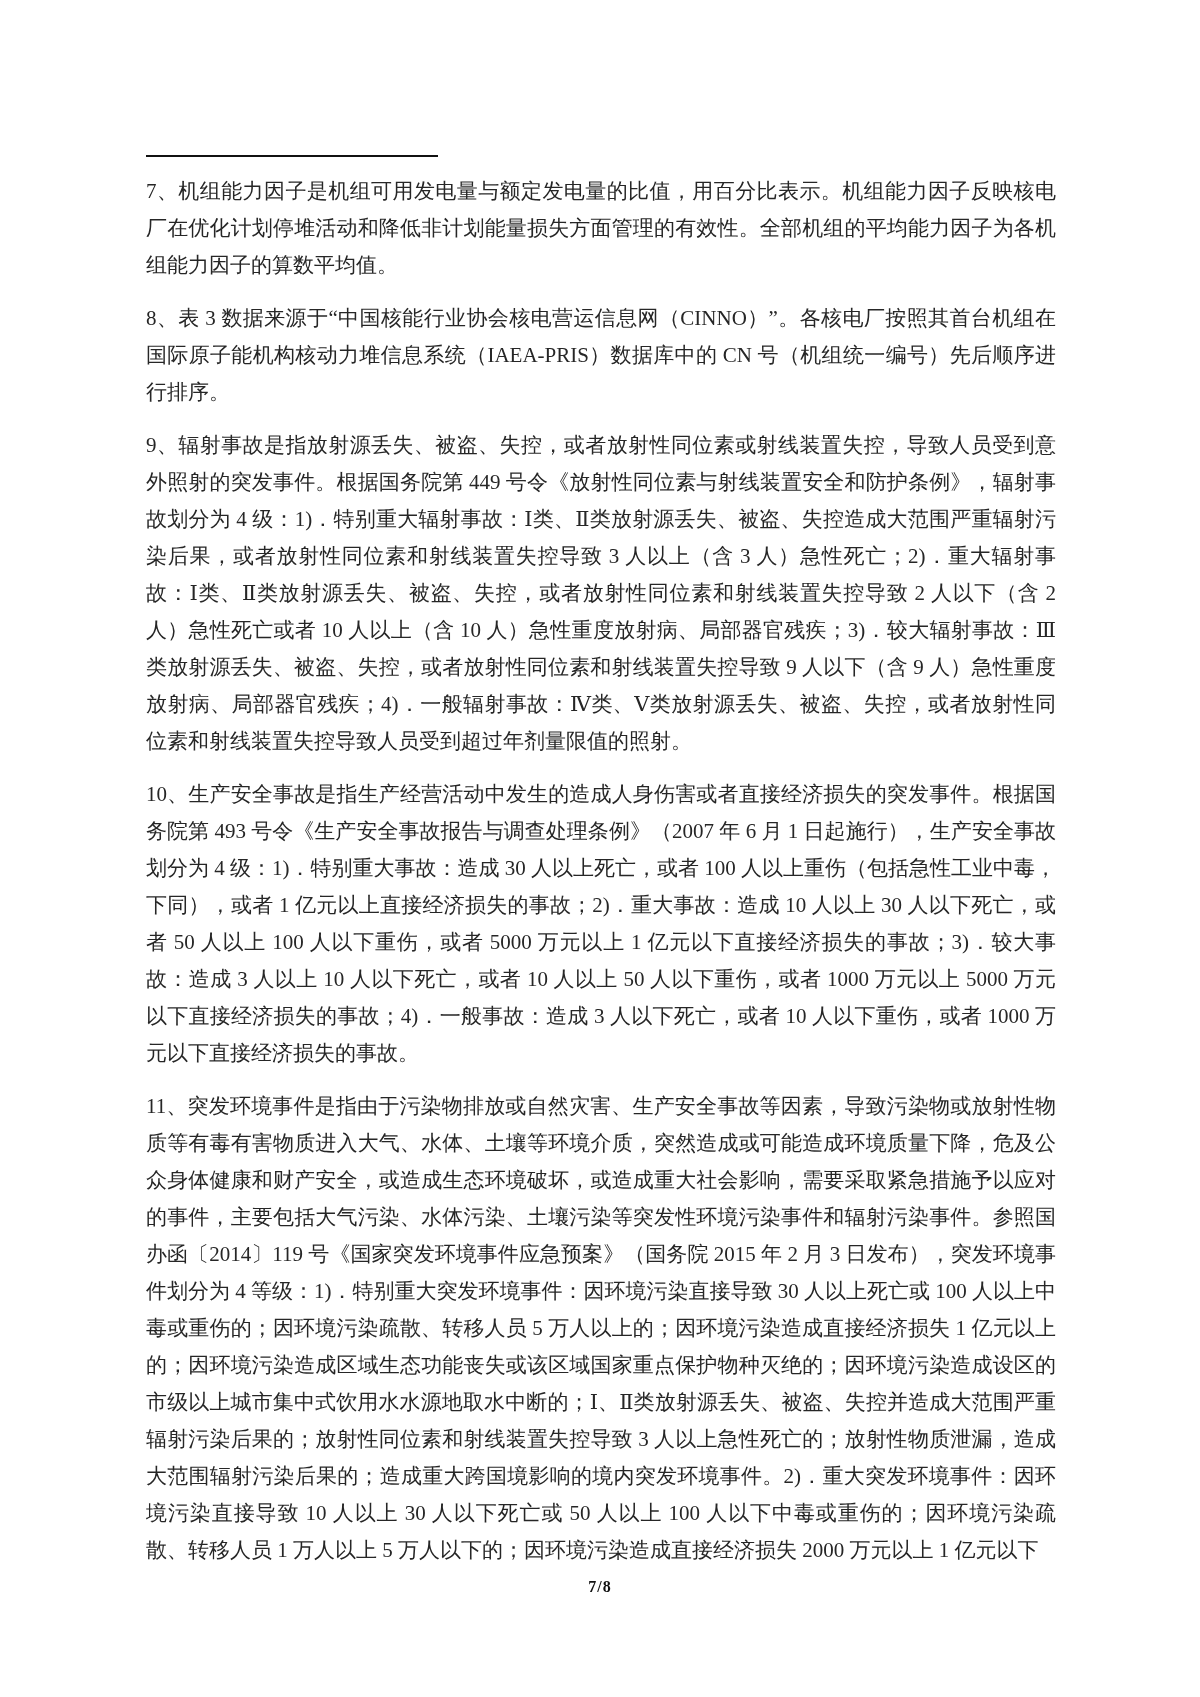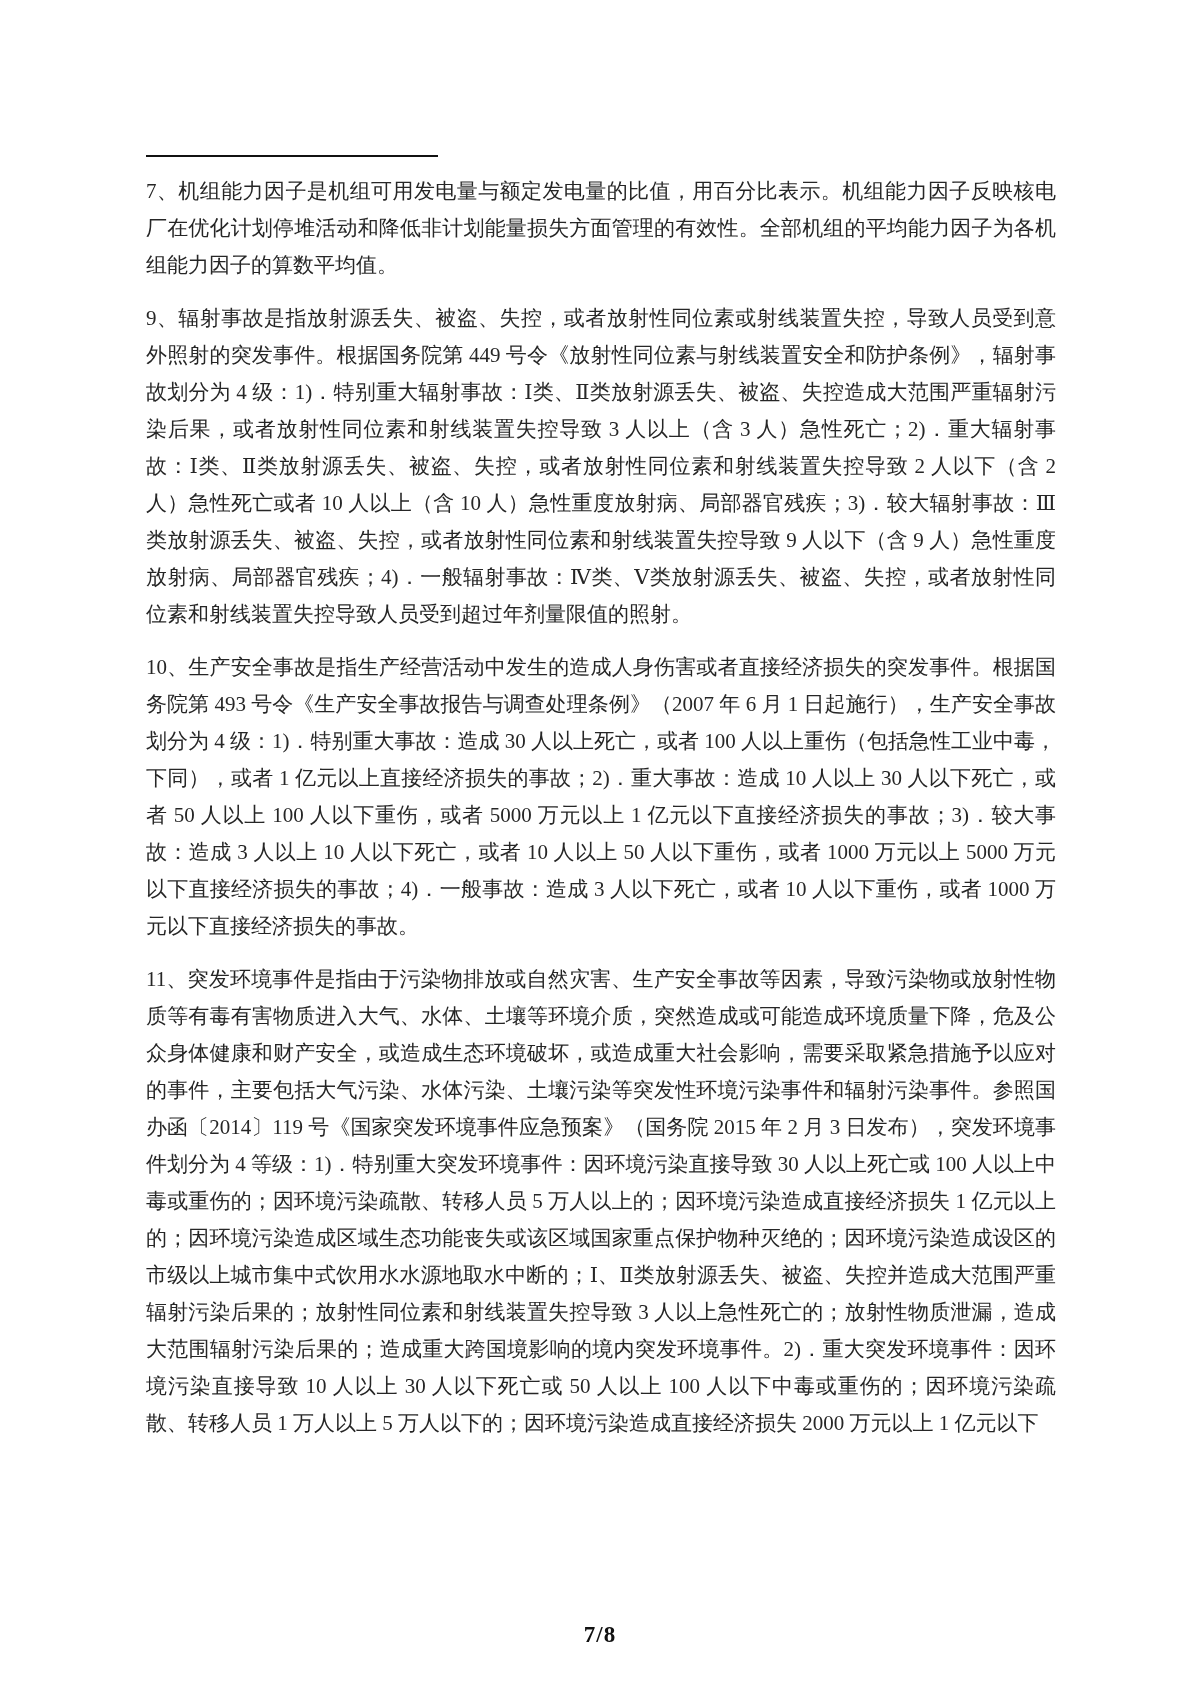--- a/index.html
+++ b/index.html
@@ -42,32 +42,32 @@
   }
   p.note:last-child {
     margin-bottom: 12px;
   }
   .page-footer {
     position: absolute;
     top: 1578px;
     left: 0;
     width: 1200px;
     text-align: center;
-    font-size: 23px;
+    font-size: 16px;
     font-weight: bold;
     color: #111111;
     letter-spacing: 1px;
-    margin-top: 44px;
   }
 </style>
 </head>
 <body>
 
 <div class="page">
   <div class="content">
     <div class="footnote-rule"></div>
     <p class="note">7、机组能力因子是机组可用发电量与额定发电量的比值，用百分比表示。机组能力因子反映核电厂在优化计划停堆活动和降低非计划能量损失方面管理的有效性。全部机组的平均能力因子为各机组能力因子的算数平均值。</p>
+    <p class="note">8、表 3 数据来源于“中国核能行业协会核电营运信息网（CINNO）”。各核电厂按照其首台机组在国际原子能机构核动力堆信息系统（IAEA-PRIS）数据库中的 CN 号（机组统一编号）先后顺序进行排序。</p>
     <p class="note">9、辐射事故是指放射源丢失、被盗、失控，或者放射性同位素或射线装置失控，导致人员受到意外照射的突发事件。根据国务院第 449 号令《放射性同位素与射线装置安全和防护条例》，辐射事故划分为 4 级：1)．特别重大辐射事故：Ⅰ类、Ⅱ类放射源丢失、被盗、失控造成大范围严重辐射污染后果，或者放射性同位素和射线装置失控导致 3 人以上（含 3 人）急性死亡；2)．重大辐射事故：Ⅰ类、Ⅱ类放射源丢失、被盗、失控，或者放射性同位素和射线装置失控导致 2 人以下（含 2 人）急性死亡或者 10 人以上（含 10 人）急性重度放射病、局部器官残疾；3)．较大辐射事故：Ⅲ类放射源丢失、被盗、失控，或者放射性同位素和射线装置失控导致 9 人以下（含 9 人）急性重度放射病、局部器官残疾；4)．一般辐射事故：Ⅳ类、Ⅴ类放射源丢失、被盗、失控，或者放射性同位素和射线装置失控导致人员受到超过年剂量限值的照射。</p>
     <p class="note">10、生产安全事故是指生产经营活动中发生的造成人身伤害或者直接经济损失的突发事件。根据国务院第 493 号令《生产安全事故报告与调查处理条例》（2007 年 6 月 1 日起施行），生产安全事故划分为 4 级：1)．特别重大事故：造成 30 人以上死亡，或者 100 人以上重伤（包括急性工业中毒，下同），或者 1 亿元以上直接经济损失的事故；2)．重大事故：造成 10 人以上 30 人以下死亡，或者 50 人以上 100 人以下重伤，或者 5000 万元以上 1 亿元以下直接经济损失的事故；3)．较大事故：造成 3 人以上 10 人以下死亡，或者 10 人以上 50 人以下重伤，或者 1000 万元以上 5000 万元以下直接经济损失的事故；4)．一般事故：造成 3 人以下死亡，或者 10 人以下重伤，或者 1000 万元以下直接经济损失的事故。</p>
     <p class="note">11、突发环境事件是指由于污染物排放或自然灾害、生产安全事故等因素，导致污染物或放射性物质等有毒有害物质进入大气、水体、土壤等环境介质，突然造成或可能造成环境质量下降，危及公众身体健康和财产安全，或造成生态环境破坏，或造成重大社会影响，需要采取紧急措施予以应对的事件，主要包括大气污染、水体污染、土壤污染等突发性环境污染事件和辐射污染事件。参照国办函〔2014〕119 号《国家突发环境事件应急预案》（国务院 2015 年 2 月 3 日发布），突发环境事件划分为 4 等级：1)．特别重大突发环境事件：因环境污染直接导致 30 人以上死亡或 100 人以上中毒或重伤的；因环境污染疏散、转移人员 5 万人以上的；因环境污染造成直接经济损失 1 亿元以上的；因环境污染造成区域生态功能丧失或该区域国家重点保护物种灭绝的；因环境污染造成设区的市级以上城市集中式饮用水水源地取水中断的；Ⅰ、Ⅱ类放射源丢失、被盗、失控并造成大范围严重辐射污染后果的；放射性同位素和射线装置失控导致 3 人以上急性死亡的；放射性物质泄漏，造成大范围辐射污染后果的；造成重大跨国境影响的境内突发环境事件。2)．重大突发环境事件：因环境污染直接导致 10 人以上 30 人以下死亡或 50 人以上 100 人以下中毒或重伤的；因环境污染疏散、转移人员 1 万人以上 5 万人以下的；因环境污染造成直接经济损失 2000 万元以上 1 亿元以下</p>
   </div>
   <div class="page-footer">7/8</div>
 </div>
 
 </body></html>

